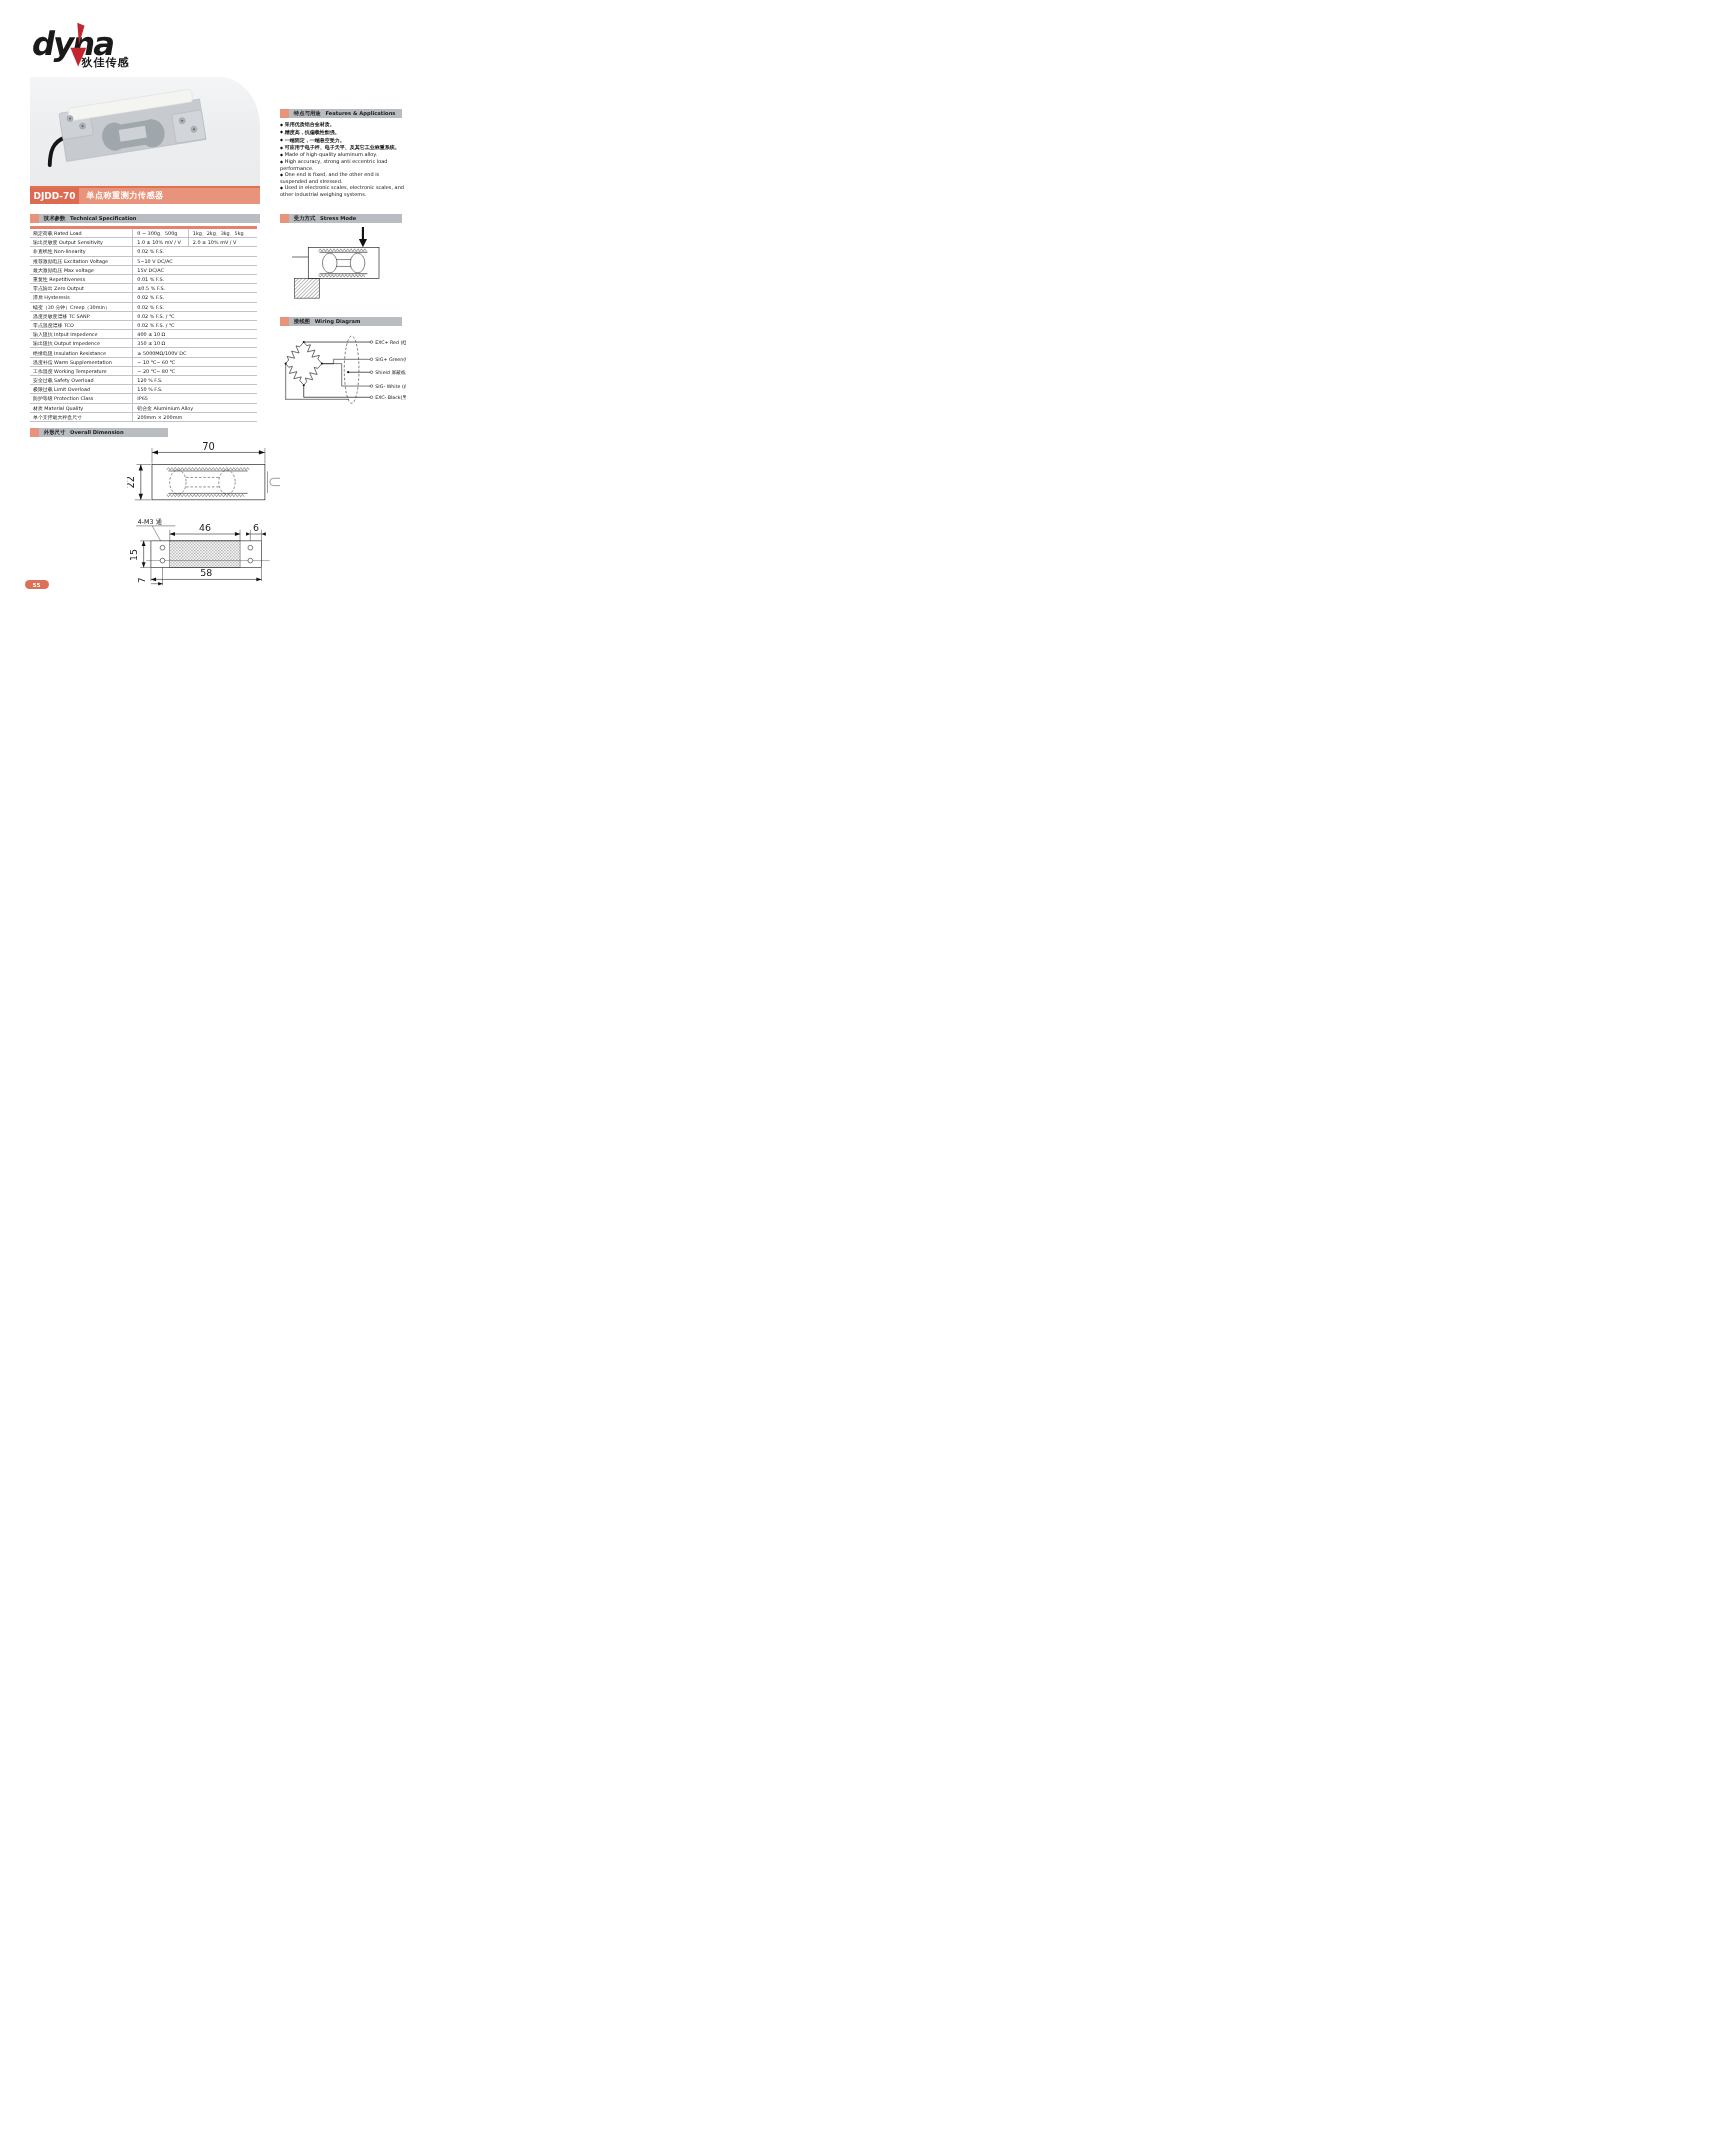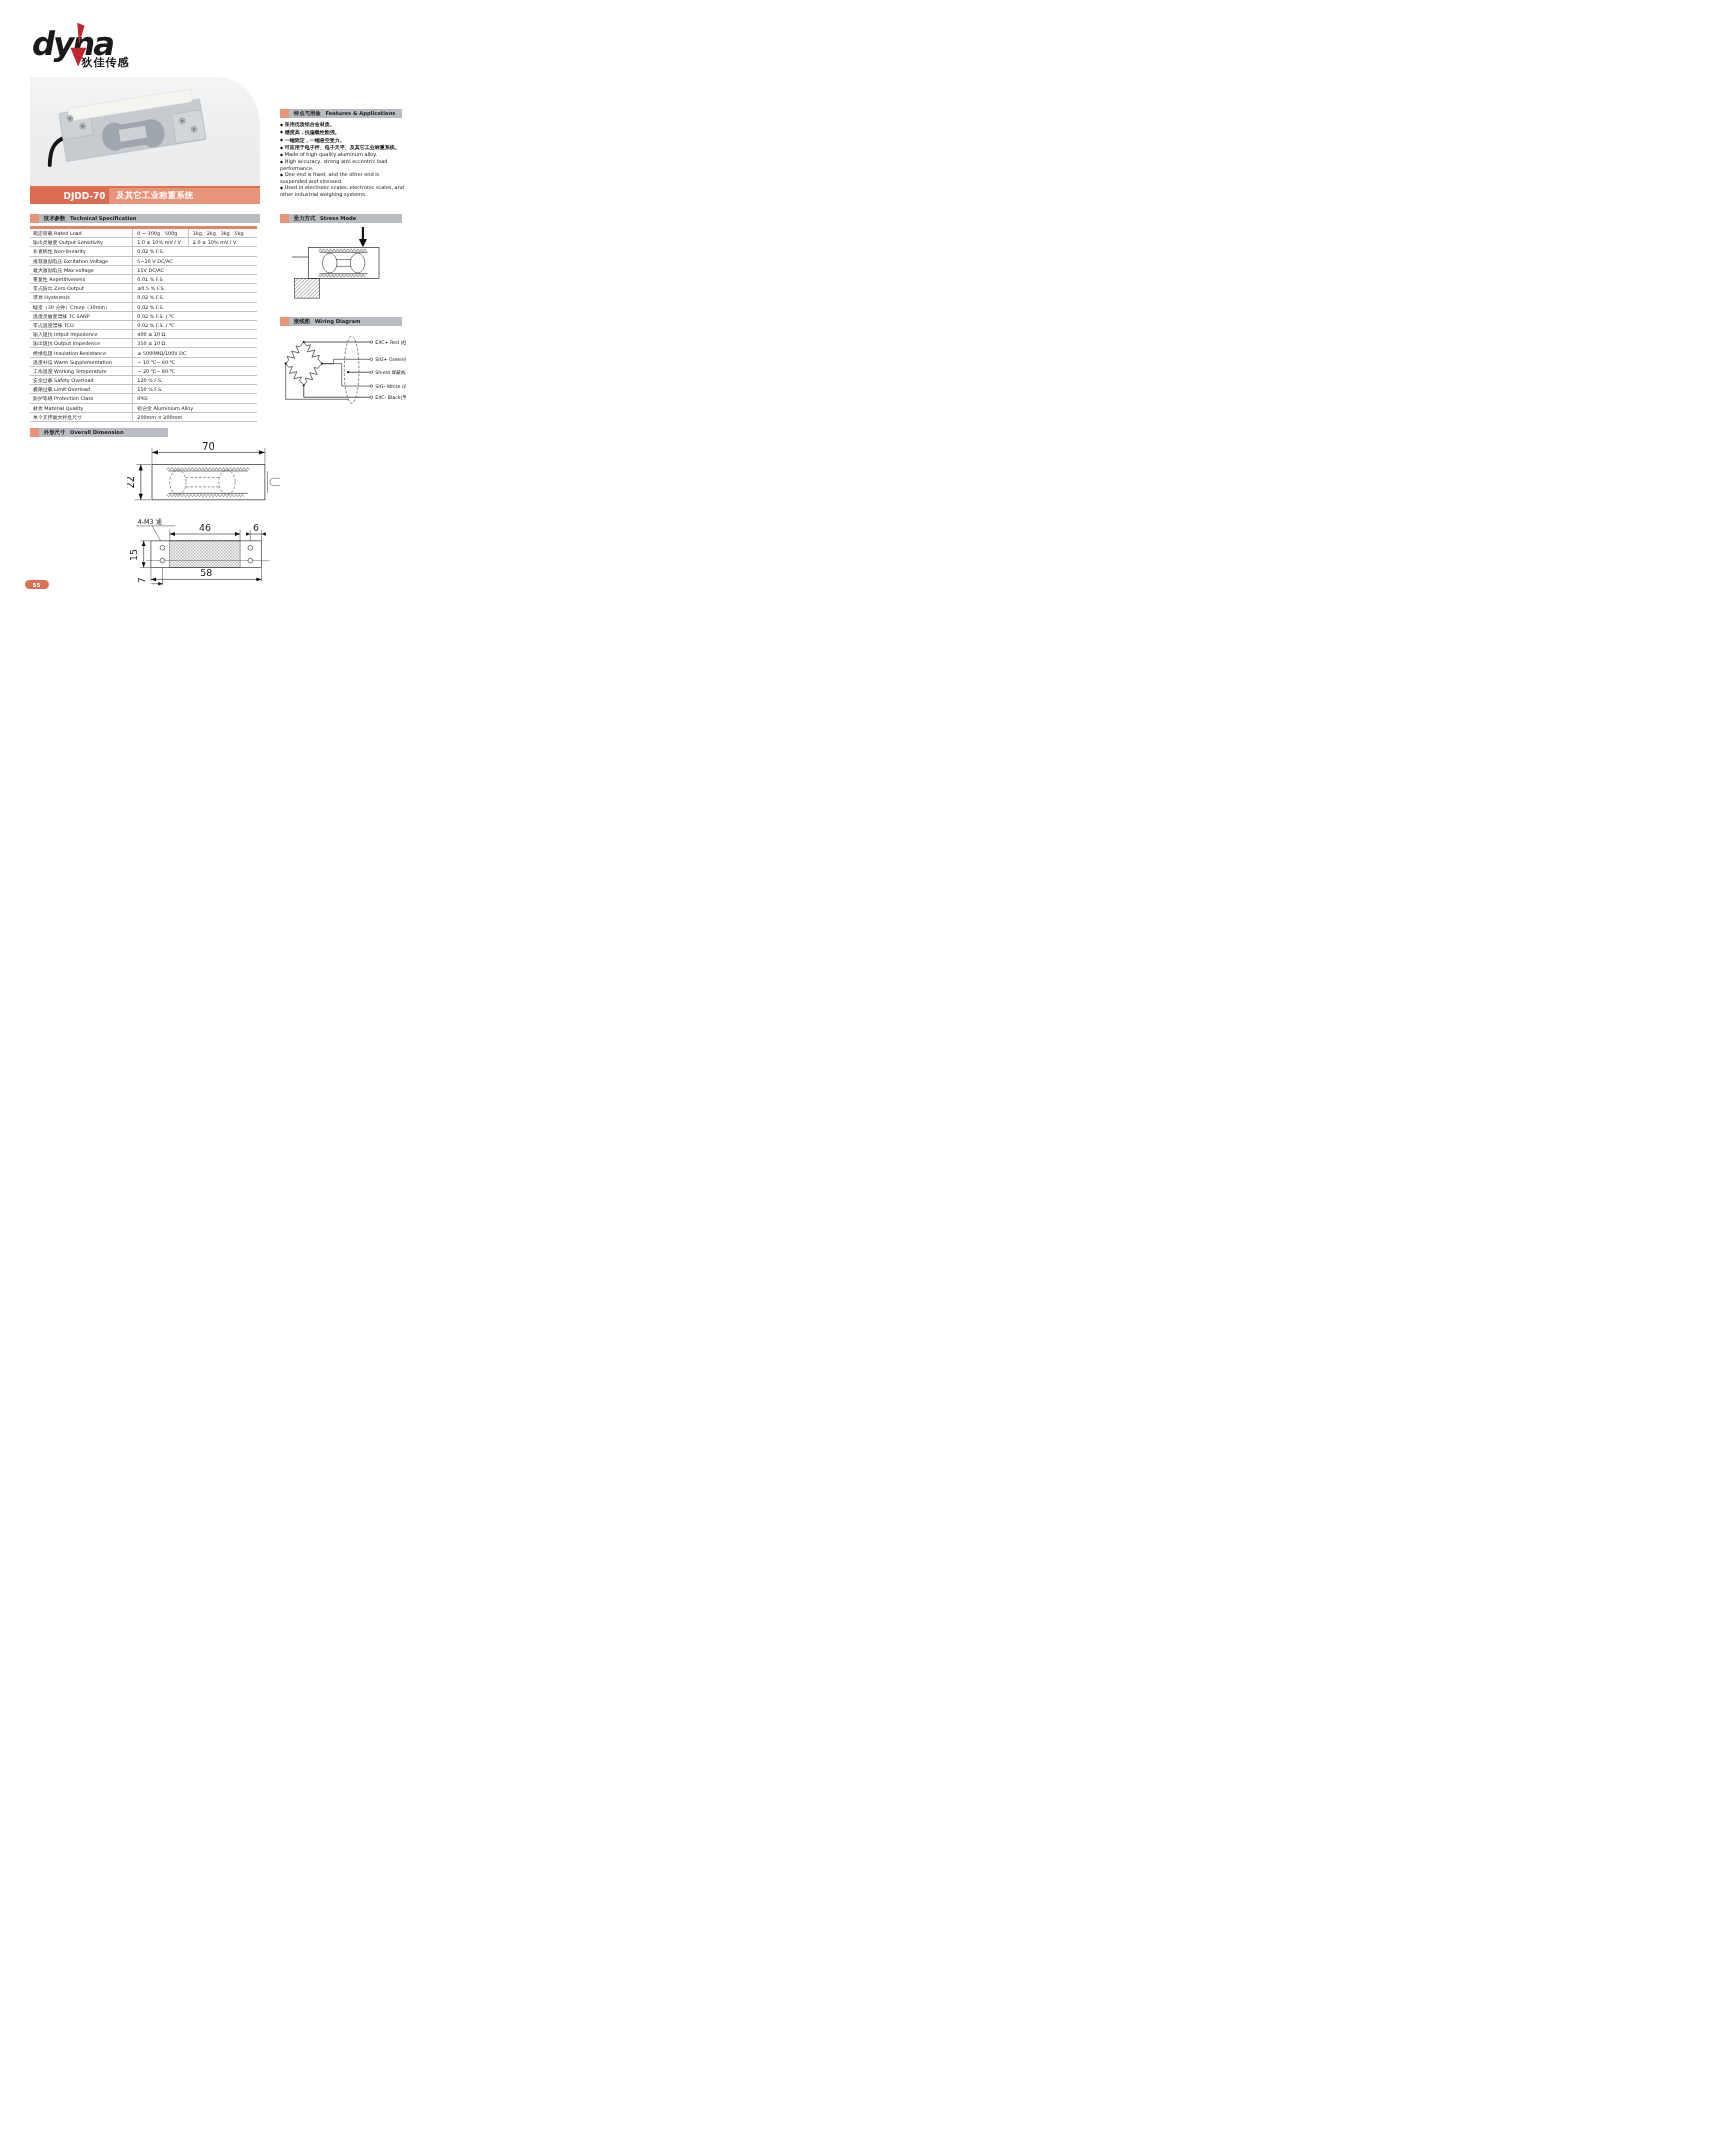--- a/index.html
+++ b/index.html
@@ -22,21 +22,21 @@
   .photo-panel svg { position:absolute; left:14.6px; top:6px; }
 
   
   .model-strip { position:absolute; left:30px; top:186px; width:230px; height:2.2px; background:#e4714e; }
   .model-bar {
     position:absolute; left:30px; top:188px; width:230px; height:15.5px;
     display:flex; align-items:stretch; background:#e8937b;
   }
   .model-seg {
     width:49px; background:#dc6b51; color:#fff; display:flex;
-    align-items:center; justify-content:center; font-size:9px; font-weight:bold; letter-spacing:0;padding-left:30px;
+    align-items:center; justify-content:center; font-size:9px; font-weight:bold; letter-spacing:0;
   }
   .name-seg { flex:1; color:#fff; display:flex; align-items:center; padding-left:7.3px;
     font-size:8.2px; font-weight:bold; letter-spacing:0.4px; }
 
   
   .section-header { position:absolute; display:flex; height:8.6px; }
   .section-header .accent { width:8.6px; background:#e8937a; }
   .section-header .bar { flex:1; background:#b9bdc2; display:flex; align-items:center; padding-left:5.2px; gap:4.7px; }
   .section-header .zh { font-size:5.4px; font-weight:bold; color:#1b1b1b; white-space:nowrap; }
   .section-header .en { font-size:5.2px;  font-weight:bold; color:#1b1b1b; white-space:nowrap; }
@@ -113,21 +113,21 @@
           <circle cx="346" cy="128" r="7" fill="#aeb4b9" stroke="#8a9095"></circle>
             <circle cx="346" cy="128" r="2.5" fill="#62686d"></circle>
         </g>
       </g>
     </svg>
   </div>
 
   <div class="model-strip"></div>
   <div class="model-bar">
     <div class="model-seg">DJDD-70</div>
-    <div class="name-seg">及其它工业称重系统</div>
+    <div class="name-seg">单点称重测力传感器</div>
   </div>
 
   <div class="section-header hdr-features">
     <div class="accent"></div>
     <div class="bar">
       <span class="zh">特点与用途</span>
       <span class="en">Features &amp; Applications</span>
     </div>
   </div>
 

